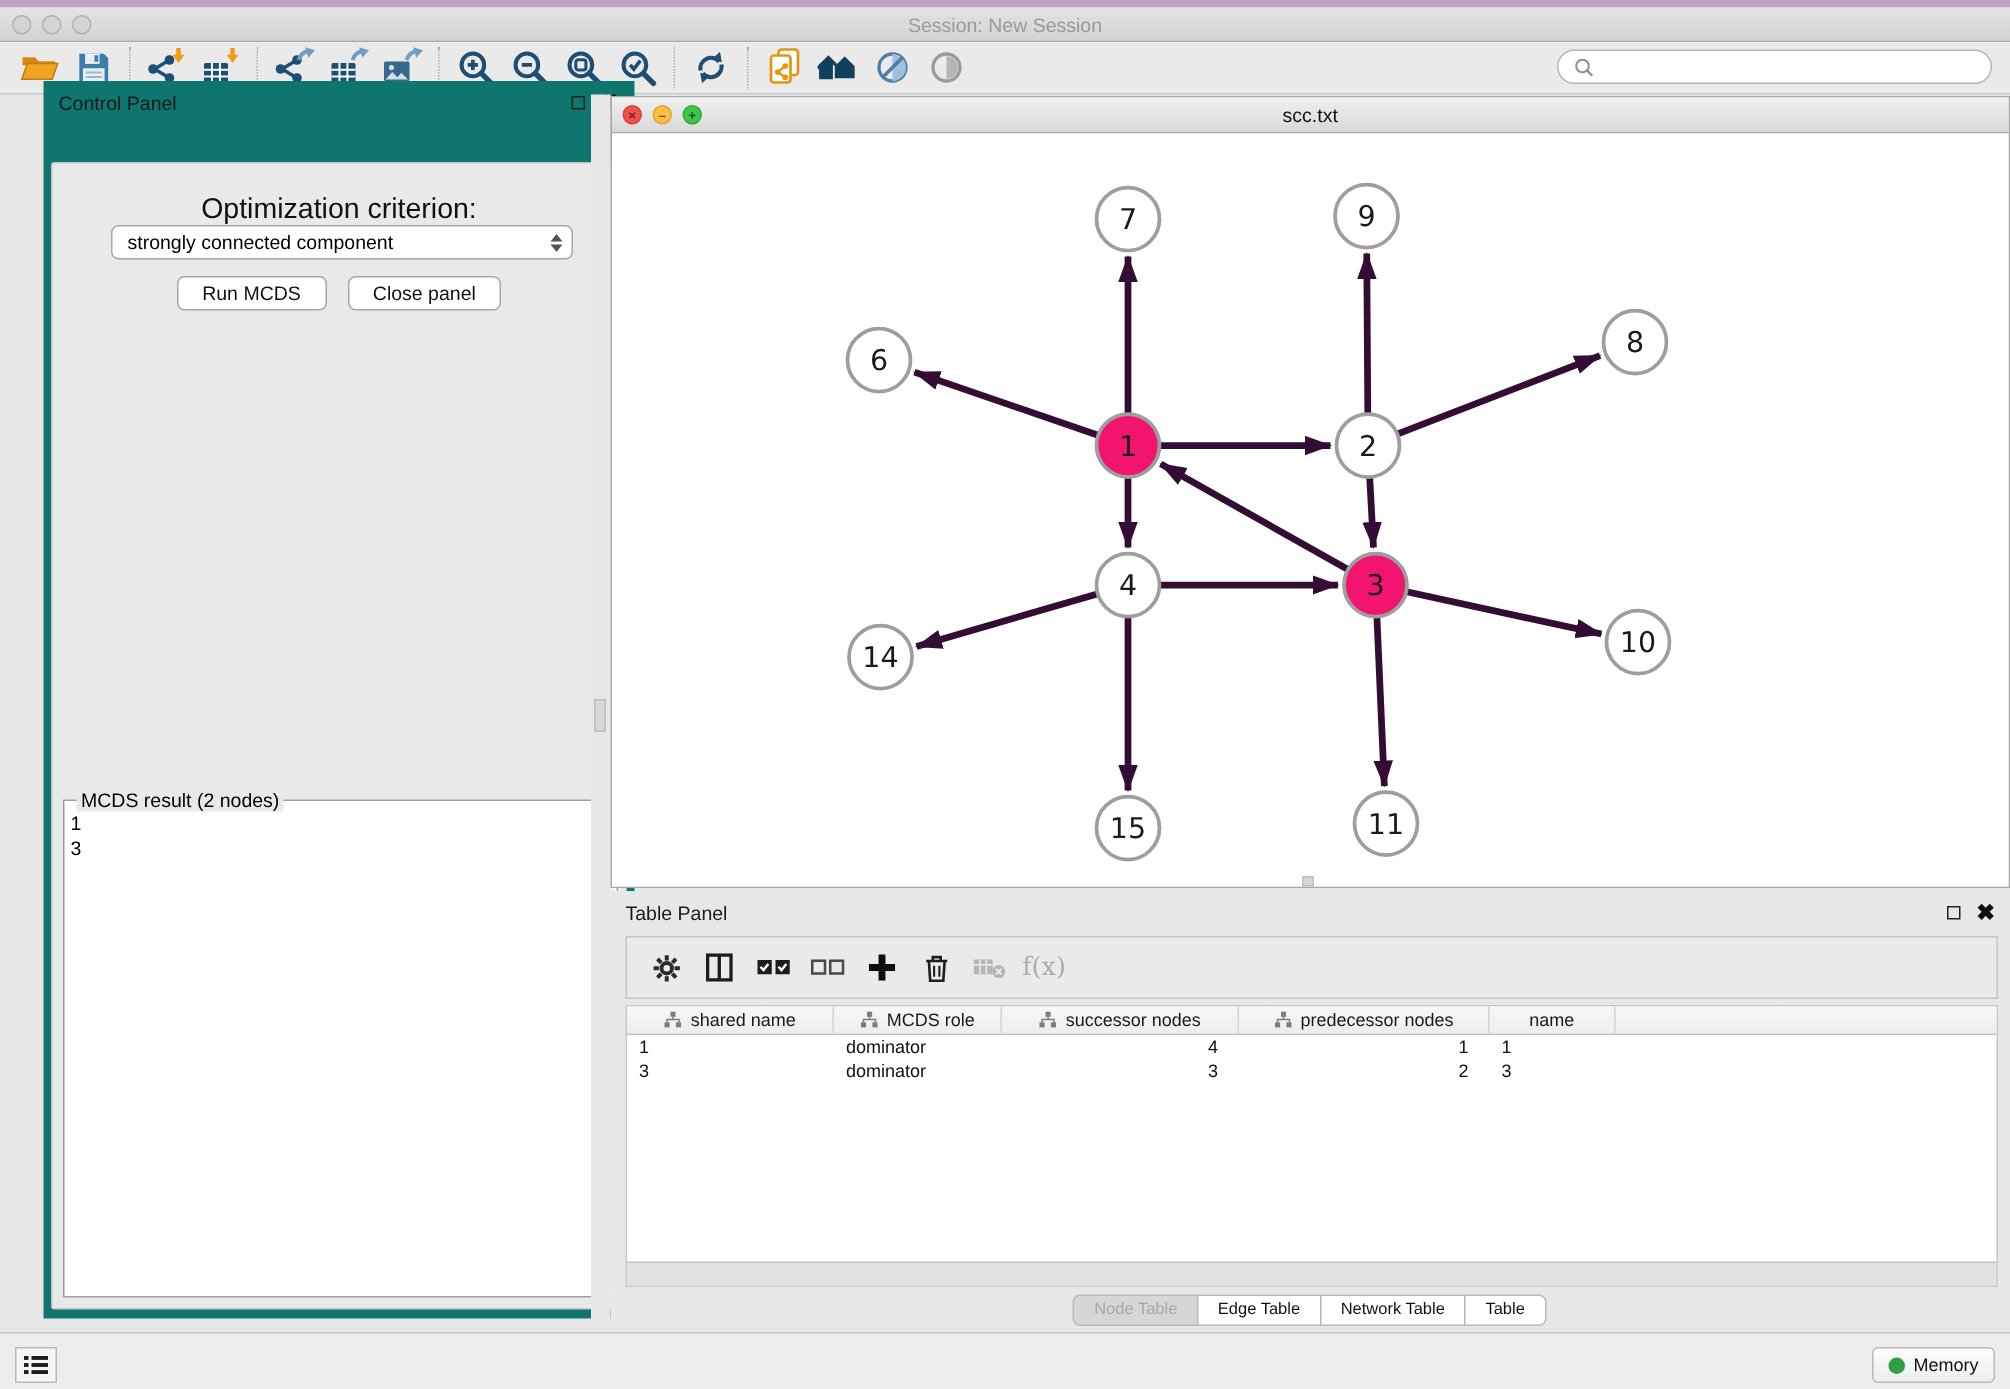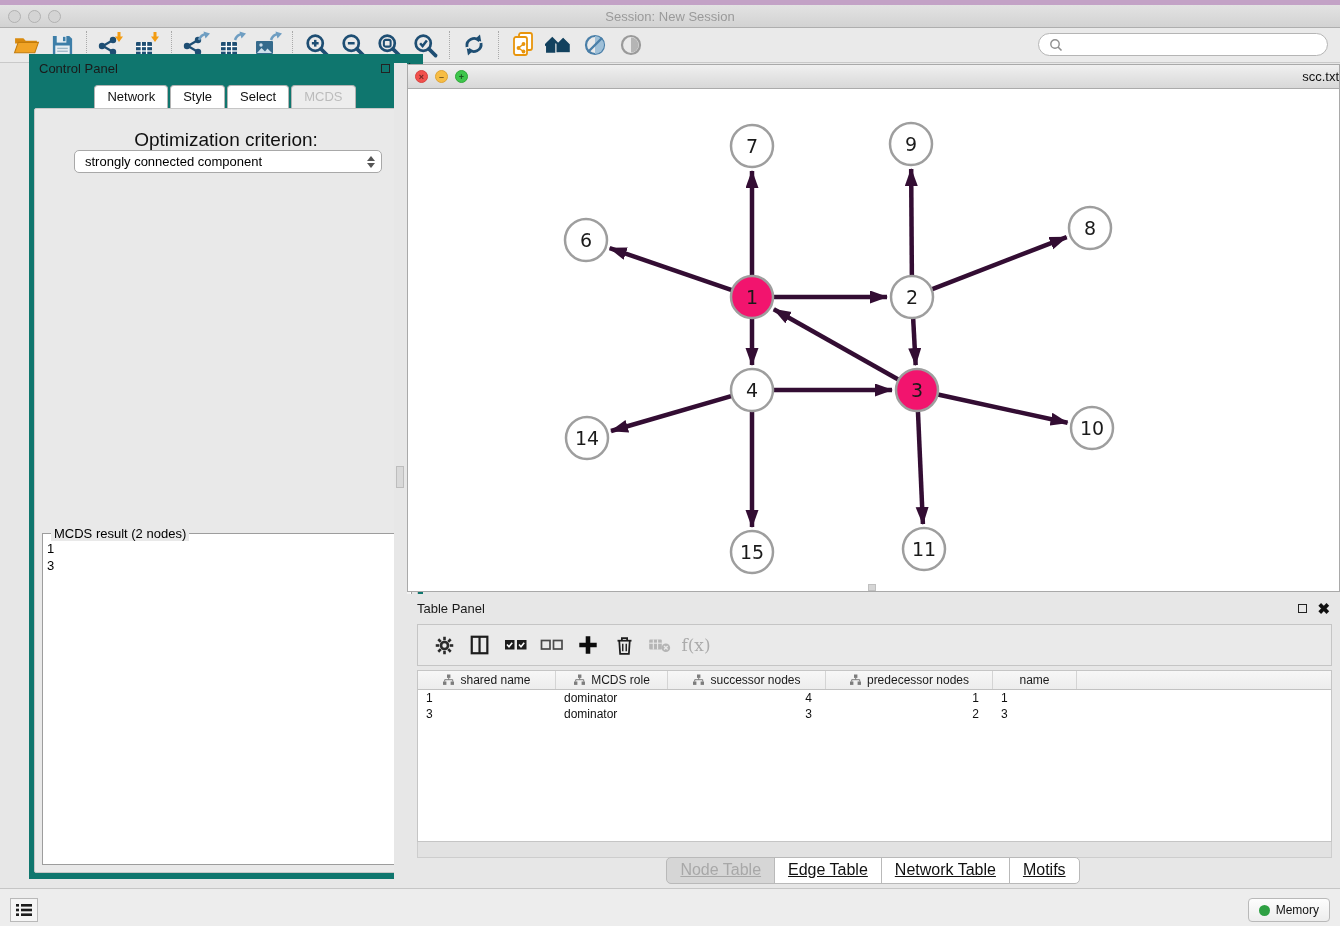--- a/index.html
+++ b/index.html
@@ -64,39 +64,39 @@
   #network-window { left:407px; top:64px; width:933px; height:528px; background:#fff;
     border:1px solid #a9a9a9; }
   #nw-titlebar { position:absolute; left:0; top:0; width:100%; height:24px;
     background:linear-gradient(#f0f0f0,#d8d8d8); border-bottom:1px solid #ababab;
     display:flex; align-items:center; }
   .nwtl { width:13px; height:13px; border-radius:50%; margin-left:7px; font-size:9px; font-weight:bold;
     display:flex; align-items:center; justify-content:center; color:rgba(0,0,0,.55); cursor:pointer; }
   .nwtl.red { background:#f1514d; border:1px solid #d8413e; }
   .nwtl.yellow { background:#f7bd45; border:1px solid #dfa435; }
   .nwtl.green { background:#3ec64c; border:1px solid #2fa838; }
-  #nw-title { position:absolute; left:0; right:0; text-align:right; font-size:13px; color:#111; }
+  #nw-title { position:absolute; left:0; right:0; text-align:center; font-size:13px; color:#111; }
   #graph-canvas { position:absolute; left:0; top:24px; width:931px; height:502px; background:#fff; }
   #nw-resize { position:absolute; left:460px; bottom:0px; width:8px; height:7px; background:#d6d6d6; border:1px solid #c0c0c0; }
 
   
   #table-panel { left:407px; top:594px; width:933px; height:294px; background:#e7e7e7; }
   #tp-toolbar { position:absolute; left:10px; top:30px; width:915px; height:42px;
     border:1px solid #c5c5c5; background:#eaeaea; display:flex; align-items:center; padding:0 10px; gap:4px; }
   .tpi { width:32px; height:30px; display:flex; align-items:center; justify-content:center; cursor:pointer; }
   .fx-label { font-family:"DejaVu Serif", serif; font-size:17px; color:#ababab; }
   #tp-table { position:absolute; left:10px; top:76px; width:915px; height:172px; background:#fff; border:1px solid #c5c5c5; }
   #tp-header { display:flex; height:19px; border-bottom:1px solid #c2c2c2; background:linear-gradient(#f7f7f7,#ededed); }
   .th { display:flex; align-items:center; justify-content:center; gap:5px; font-size:12px; color:#1a1a1a;
     border-right:1px solid #d4d4d4; height:100%; cursor:pointer; }
   .trow { display:flex; height:16px; font-size:12px; color:#111; }
   .td { overflow:hidden; white-space:nowrap; }
   #tp-scrollstrip { position:absolute; left:10px; top:248px; width:915px; height:16px; background:#e2e2e2; border:1px solid #cdcdcd; border-top:none; }
   #tp-tabs { position:absolute; left:0; bottom:4px; width:100%; display:flex; justify-content:center; }
-  .tp-tab { font-size:16px; padding:3px 13px 4px; background:#fff; border:1px solid #b9b9b9; margin-left:-1px; color:#111; cursor:pointer;text-decoration:underline; }
+  .tp-tab { font-size:11px; padding:3px 13px 4px; background:#fff; border:1px solid #b9b9b9; margin-left:-1px; color:#111; cursor:pointer; }
   .tp-tab:first-child { border-radius:5px 0 0 5px; }
   .tp-tab:last-child { border-radius:0 5px 5px 0; }
   .tp-tab.active { background:#d6d6d6; color:#a8a8a8; }
 
   
   #status-bar { left:0; top:888px; width:1340px; height:38px; background:#ededed; border-top:1px solid #c6c6c6; }
   #list-btn { position:absolute; left:10px; top:9px; width:28px; height:24px; background:#f5f5f5;
     border:1px solid #b9b9b9; display:flex; align-items:center; justify-content:center; cursor:pointer; }
   #memory-btn { position:absolute; right:10px; top:9px; height:24px; background:linear-gradient(#fdfdfd,#ededed);
     border:1px solid #b9b9b9; border-radius:4px; display:flex; align-items:center; gap:6px; padding:0 10px; cursor:pointer; }
@@ -283,34 +283,32 @@
 </div>
 
 <div id="control-panel" class="abs">
   <div class="panel-head">
     <span class="ph-title">Control Panel</span>
     <span class="ph-icons">
       <span class="float-icon"></span>
       <span class="close-icon">✖</span>
     </span>
   </div>
-  <div id="cp-tabs">
-    <span class="cp-tab">Network</span>
-    <span class="cp-tab">Style</span>
-    <span class="cp-tab">Select</span>
-    <span class="cp-tab active">MCDS</span>
-  </div>
   <div id="cp-content">
     <div id="opt-label">Optimization criterion:</div>
     <div id="opt-select">
       <span>strongly connected component</span>
       <span class="stepper">
           <i class="up"></i>
           <i class="dn"></i>
         </span>
+    </div>
+    <div id="cp-buttons">
+      <button class="cp-btn">Run MCDS</button>
+      <button class="cp-btn">Close panel</button>
     </div>
     <div id="mcds-result">
       <span id="mcds-legend">MCDS result (2 nodes)</span>
       <div id="mcds-text">1
 3</div>
       <div id="mcds-scroll"></div>
     </div>
   </div>
 </div>
 
@@ -503,21 +501,21 @@
           <div class="td" style="width: 167px; text-align: right; padding: 1px 14px 0px 0px;">2</div>
           <div class="td" style="width: 84px; text-align: left; padding: 1px 0px 0px 8px;">3</div>
         </div>
       </div>
   </div>
   <div id="tp-scrollstrip"></div>
   <div id="tp-tabs">
     <span class="tp-tab active">Node Table</span>
     <span class="tp-tab">Edge Table</span>
     <span class="tp-tab">Network Table</span>
-    <span class="tp-tab">Motifs</span>
+    <span class="tp-tab">Table</span>
   </div>
 </div>
 
 <div id="status-bar" class="abs">
   <span id="list-btn">
     <svg width="16" height="14" viewBox="0 0 16 14">
         <g fill="#1d1d1d">
           <rect x="0" y="1" width="3" height="2.6"></rect>
           <rect x="5" y="1" width="11" height="2.6"></rect>
           <rect x="0" y="5.7" width="3" height="2.6"></rect>

